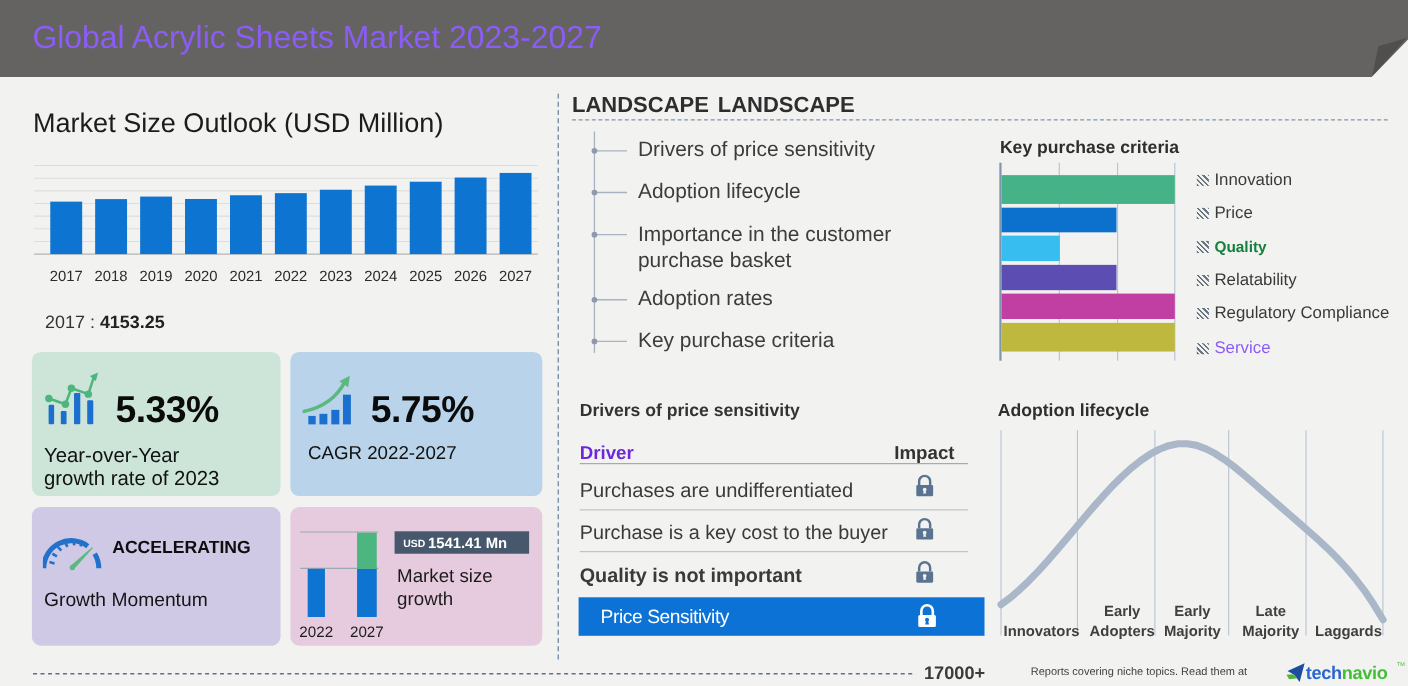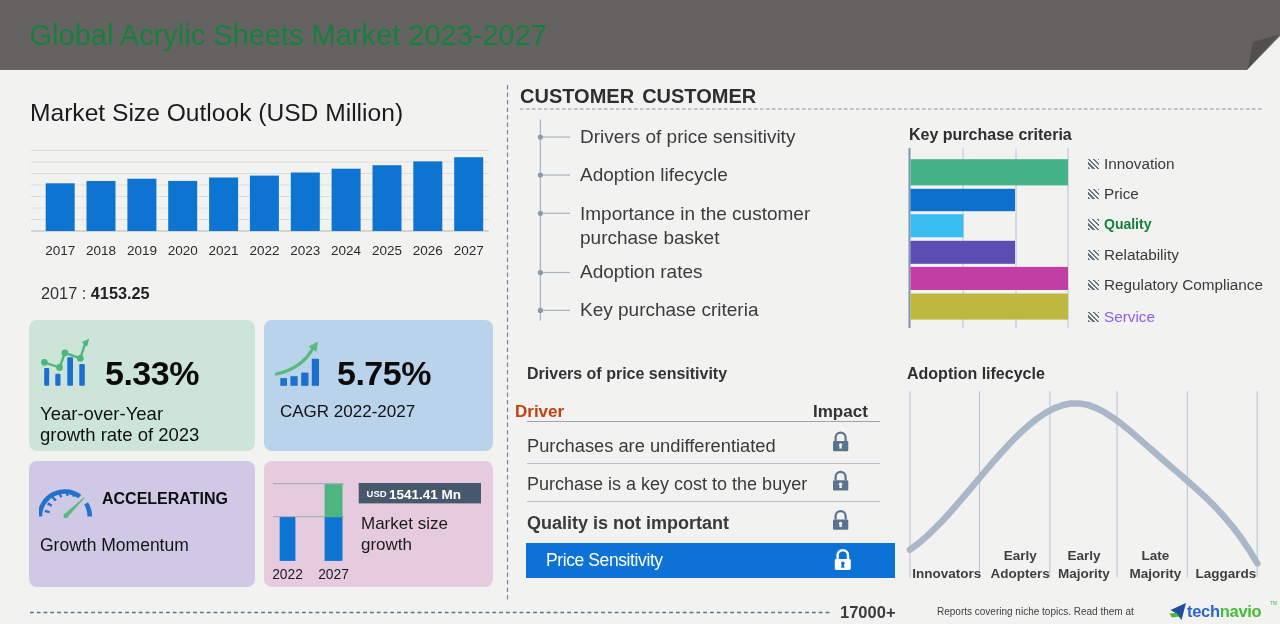--- a/index.html
+++ b/index.html
@@ -11,21 +11,21 @@
 </style>
 </head>
 <body>
 <div id="page">
 
 <svg class="abs" style="left:0;top:0" width="1280" height="70" viewBox="0 0 1280 70">
   <rect x="0" y="0" width="1280" height="70" fill="#656361"></rect>
   <polygon points="1247,70 1280,36 1280,70" fill="#f2f2f1"></polygon>
   <polygon points="1247.5,69 1253,42 1279,34.5" fill="#504f4d"></polygon>
 </svg>
-<div class="abs" style="left:29.5px;top:0;height:76px;line-height:70px;color:#15803d;font-size:29px;">Global Acrylic Sheets Market 2023-2027</div>
+<div class="abs" style="left:29.5px;top:0;height:76px;line-height:70px;color:#8b5cf6;font-size:29px;">Global Acrylic Sheets Market 2023-2027</div>
 
 <div class="abs" style="left:30px;top:99px;font-size:24.6px;line-height:1.15;color:#1c1c1c;">Market Size Outlook (USD Million)</div>
 
 <svg class="abs" style="left:30px;top:144px" width="462" height="120" viewBox="30 144 462 120">
   <g stroke="#dddddb" stroke-width="1">
     <line x1="31" y1="150.5" x2="489" y2="150.5"></line>
     <line x1="31" y1="162" x2="489" y2="162"></line>
     <line x1="31" y1="173.5" x2="489" y2="173.5"></line>
     <line x1="31" y1="185" x2="489" y2="185"></line>
     <line x1="31" y1="196.5" x2="489" y2="196.5"></line>
@@ -134,21 +134,21 @@
   <rect x="358.7" y="483" width="122.3" height="20.4" fill="#47586c"></rect>
   <text x="366.6" y="497" fill="#fff" font-size="9.5" font-weight="bold">USD</text>
   <text x="389" y="498.5" fill="#fff" font-size="13.5" font-weight="bold">1541.41 Mn</text>
 </svg>
 <div class="abs" style="left:361px;top:513px;font-size:17px;line-height:21px;color:#1b1b1b;">Market size<br>growth</div>
 
 <svg class="abs" style="left:506px;top:85px" width="3" height="515" viewBox="0 0 3 515">
   <line x1="1.5" y1="0" x2="1.5" y2="515" stroke="#6f89a4" stroke-width="1.2" stroke-dasharray="4.5,3"></line>
 </svg>
 
-<div class="abs" style="left:520px;top:85px;font-size:20px;font-weight:bold;color:#2e2e2e;word-spacing:2.5px;">CUSTOMER CUSTOMER</div>
+<div class="abs" style="left:520px;top:85px;font-size:20px;font-weight:bold;color:#2e2e2e;word-spacing:2.5px;">LANDSCAPE LANDSCAPE</div>
 <svg class="abs" style="left:520px;top:108px" width="742" height="3" viewBox="0 0 742 3">
   <line x1="0" y1="1" x2="742" y2="1" stroke="#8095a8" stroke-width="1.2" stroke-dasharray="3.6,2.4"></line>
 </svg>
 
 <svg class="abs" style="left:530px;top:115px" width="50" height="215" viewBox="530 115 50 215">
   <line x1="540.4" y1="119.6" x2="540.4" y2="320.8" stroke="#a8b2c0" stroke-width="1.2"></line>
   <g stroke="#a8b2c0" stroke-width="1.2">
     <line x1="540.4" y1="137.1" x2="570" y2="137.1"></line>
     <line x1="540.4" y1="175" x2="570" y2="175"></line>
     <line x1="540.4" y1="213.3" x2="570" y2="213.3"></line>
@@ -163,21 +163,21 @@
     <circle cx="540.4" cy="310.4" r="2.6"></circle>
   </g>
 </svg>
 <div class="abs" style="left:580px;top:126px;font-size:19px;color:#3c3c3c;">Drivers of price sensitivity</div>
 <div class="abs" style="left:580px;top:164px;font-size:19px;color:#3c3c3c;">Adoption lifecycle</div>
 <div class="abs" style="left:580px;top:202px;font-size:19px;line-height:24px;color:#3c3c3c;">Importance in the customer<br>purchase basket</div>
 <div class="abs" style="left:580px;top:261px;font-size:19px;color:#3c3c3c;">Adoption rates</div>
 <div class="abs" style="left:580px;top:299px;font-size:19px;color:#3c3c3c;">Key purchase criteria</div>
 
 <div class="abs" style="left:527px;top:365px;font-size:16px;font-weight:bold;color:#333;">Drivers of price sensitivity</div>
-<div class="abs" style="left:515px;top:402px;font-size:17px;font-weight:bold;color:#c2410c;">Driver</div>
+<div class="abs" style="left:527px;top:402px;font-size:17px;font-weight:bold;color:#6d28d9;">Driver</div>
 <div class="abs" style="left:813px;top:402px;font-size:17px;font-weight:bold;color:#333;">Impact</div>
 <div class="abs" style="left:527px;top:421px;width:353px;height:1px;background:#9aa5ad;"></div>
 <div class="abs" style="left:527px;top:435px;font-size:18.3px;color:#3a3a3a;">Purchases are undifferentiated</div>
 <div class="abs" style="left:527px;top:463px;width:353px;height:1px;background:#b9c0c6;"></div>
 <div class="abs" style="left:527px;top:474px;font-size:18px;color:#3a3a3a;">Purchase is a key cost to the buyer</div>
 <div class="abs" style="left:527px;top:501px;width:353px;height:1px;background:#b9c0c6;"></div>
 <div class="abs" style="left:527px;top:513px;font-size:18px;color:#3a3a3a;font-weight:bold;">Quality is not important</div>
 <div class="abs" style="left:525.5px;top:543px;width:369.5px;height:35px;background:#0d72d5;"></div>
 <div class="abs" style="left:546px;top:550px;font-size:17.5px;letter-spacing:-0.4px;color:#fff;">Price Sensitivity</div>
 

